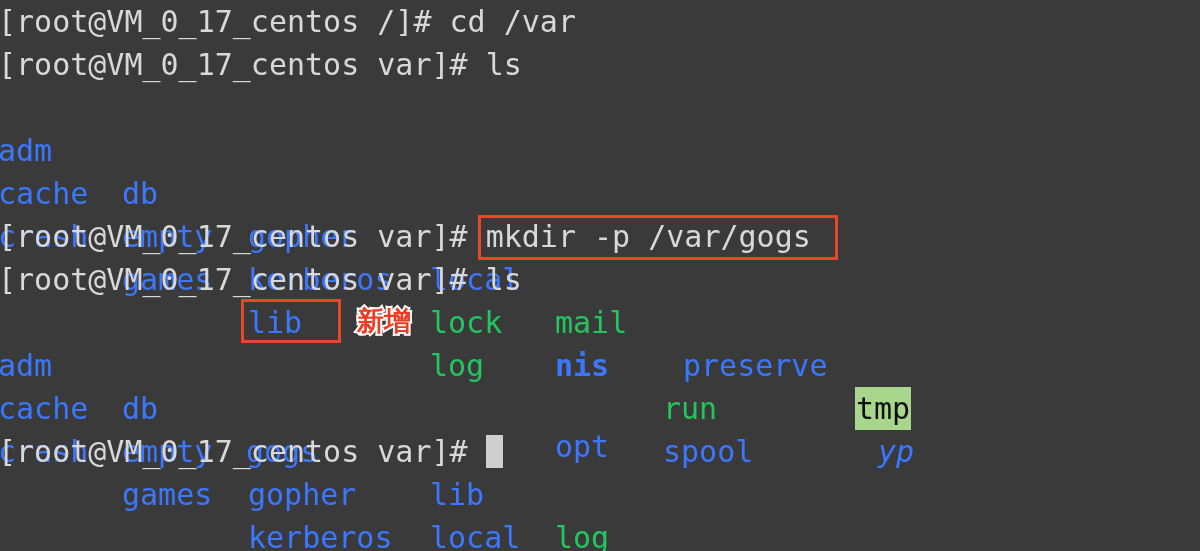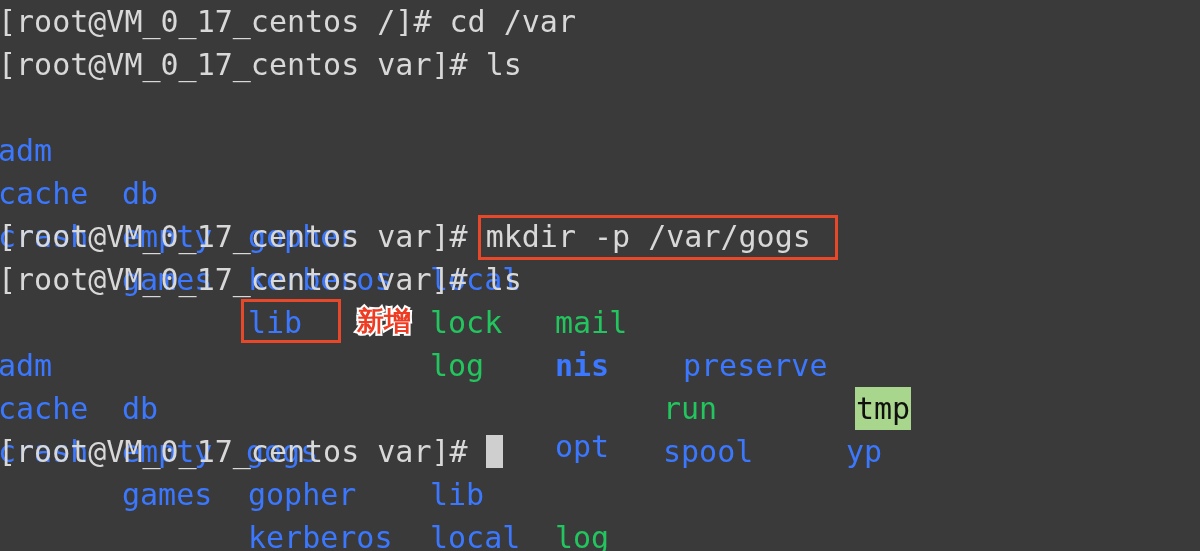--- a/index.html
+++ b/index.html
@@ -100,21 +100,21 @@
     <span class="cell dir" style="left:665px;margin-left:20px;">preserve</span>
     <span class="cell sticky" style="left:848px;margin-left:9px;">tmp</span>
   </div>
   <div class="ls-row" style="top:129px;">
     <span class="cell dir" style="left:0px;">cache</span>
     <span class="cell dir" style="left:124px;">empty</span>
     <span class="cell dir" style="left:250px;">kerberos</span>
     <span class="cell link" style="left:432px;">lock</span>
     <span class="cell dir" style="left:557px;font-weight:bold;">nis</span>
     <span class="cell link" style="left:665px;">run</span>
-    <span class="cell dir" style="left:848px;">yp</span>
+    <span class="cell dir" style="left:880px;font-style:italic;">yp</span>
   </div>
   <div class="ls-row" style="top:172px;">
     <span class="cell dir" style="left:0px;">crash</span>
     <span class="cell dir" style="left:124px;">games</span>
     <span class="cell dir" style="left:250px;">lib</span>
     <span class="cell link" style="left:432px;">log</span>
     <span class="cell dir" style="left:557px;margin-top:38px;">opt</span>
     <span class="cell dir" style="left:665px;">spool</span>
     <span class="cell dir" style="left:848px;"></span>
   </div>

